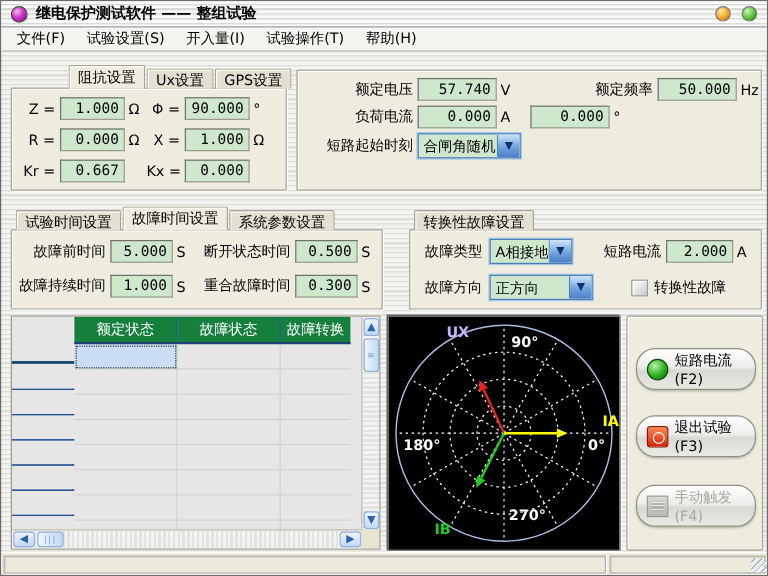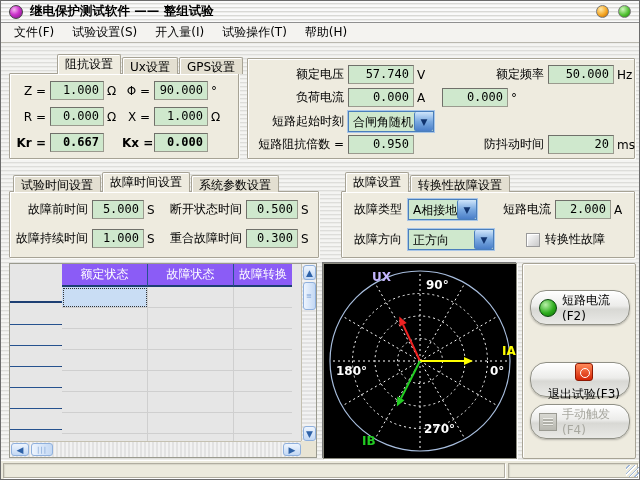--- a/index.html
+++ b/index.html
@@ -52,21 +52,21 @@
   .checkbox{width:14px;height:14px;background:linear-gradient(135deg,#ffffff,#c9c9c9);
     border:1px solid #9a9a9a;box-shadow:inset 1px 1px 0 #fff;margin-right:5px;}
   
   .tablewrap{position:absolute;left:8px;top:262px;width:308px;height:195px;background:#e8e4d4;
     border:1px solid #9a9a8e;}
   .grid{position:absolute;left:0;top:0;width:292px;height:178px;overflow:hidden;background:#e6e6e6;}
   .grow{display:flex;height:21px;}
   .grow.header{height:23px;}
   .gcell{border-right:1px solid #cfcfcf;border-bottom:1px solid #cfcfcf;display:flex;
     align-items:center;padding:0 4px;background:#e6e6e6;overflow:hidden;white-space:nowrap;}
-  .gcell.hdr{background:#8b5cf6;color:#fff;border-right:1px solid #26528f;
+  .gcell.hdr{background:#15803d;color:#fff;border-right:1px solid #26528f;
     border-bottom:2px solid #1d3f73;justify-content:center;}
   .gcell.rowhdr{background:#3a6eb5;color:#fff;border-right:2px solid #1d3f73;
     border-bottom:1px solid #26528f;justify-content:flex-start;}
   .gcell.c0{width:52px;margin-top:37px;} .gcell.c1{width:86px;} .gcell.c2{width:86px;} .gcell.c3{width:58px;border-right:none;}
   .gcell.selected{background:#c9ddf4;outline:1px dotted #333;outline-offset:-2px;}
   
   .vsb{position:absolute;right:0;top:0;width:15px;height:178px;
     background:repeating-linear-gradient(180deg,#f2f2f2 0 2px,#e2e2e2 2px 4px);border-left:1px solid #c4c0b0;}
   .hsb{position:absolute;left:0;bottom:0;width:292px;height:16px;
     background:repeating-linear-gradient(90deg,#f2f2f2 0 2px,#e2e2e2 2px 4px);border-top:1px solid #c4c0b0;}
@@ -140,21 +140,21 @@
     <span class="funit">°</span>
   </div>
   <div class="frow" style="position:absolute;left:6px;top:33px;">
     <span class="flabel" style="width:30px;">R =</span>
     <span class="fval" style="width:54px;margin-left:4px;">0.000</span>
     <span class="funit" style="width:18px;">Ω</span>
     <span class="flabel" style="width:28px;">X =</span>
     <span class="fval" style="width:54px;margin-left:4px;">1.000</span>
     <span class="funit">Ω</span>
   </div>
-  <div class="frow" style="position:absolute;left:6px;top:59px;font-weight:bold;">
+  <div class="frow" style="position:absolute;left:6px;top:59px;">
     <span class="flabel" style="width:30px;">Kr =</span>
     <span class="fval" style="width:54px;margin-left:4px;">0.667</span>
     <span class="funit" style="width:18px;"></span>
     <span class="flabel" style="width:28px;">Kx =</span>
     <span class="fval" style="width:54px;margin-left:4px;">0.000</span>
   </div>
 </div>
 
 <div class="panelbody" style="left:246px;top:57px;width:388px;height:101px;">
   <div class="frow" style="position:absolute;left:6px;top:6px;">
@@ -172,28 +172,20 @@
     <span class="fval" style="width:66px;margin-left:4px;">0.000</span>
     <span class="funit">°</span>
   </div>
   <div class="frow" style="position:absolute;left:6px;top:52px;">
     <span class="flabel" style="width:90px;">短路起始时刻</span>
     <span class="combo" style="width:86px;margin-left:4px;">
       <span class="ctext">合闸角随机</span>
       <span class="cbtn">▼</span>
     </span>
   </div>
-  <div class="frow" style="position:absolute;left:6px;top:76px;">
-    <span class="flabel" style="width:90px;">短路阻抗倍数 =</span>
-    <span class="fval" style="width:66px;margin-left:4px;">0.950</span>
-    <span class="funit" style="width:24px;"></span>
-    <span class="flabel" style="width:106px;">防抖动时间</span>
-    <span class="fval" style="width:66px;margin-left:4px;">20</span>
-    <span class="funit">ms</span>
-  </div>
 </div>
 
 <div class="tabs" style="left:12px;top:171px;">
   <span class="tab">试验时间设置</span>
   <span class="tab active">故障时间设置</span>
   <span class="tab">系统参数设置</span>
 </div>
 <div class="panelbody" style="left:8px;top:190px;width:310px;height:67px;">
   <div class="frow" style="position:absolute;left:6px;top:8px;">
     <span class="flabel" style="width:72px;">故障前时间</span>
@@ -207,21 +199,20 @@
     <span class="flabel" style="width:72px;">故障持续时间</span>
     <span class="fval" style="width:52px;margin-left:4px;">1.000</span>
     <span class="funit" style="width:14px;">S</span>
     <span class="flabel" style="width:84px;">重合故障时间</span>
     <span class="fval" style="width:52px;margin-left:4px;">0.300</span>
     <span class="funit">S</span>
   </div>
 </div>
 
 <div class="tabs" style="left:344px;top:171px;">
-  <span class="tab active">故障设置</span>
   <span class="tab">转换性故障设置</span>
 </div>
 <div class="panelbody" style="left:340px;top:190px;width:294px;height:67px;">
   <div class="frow" style="position:absolute;left:8px;top:7px;">
     <span class="flabel" style="width:52px;">故障类型</span>
     <span class="combo" style="width:69px;margin-left:6px;">
       <span class="ctext">A相接地</span>
       <span class="cbtn">▼</span>
     </span>
     <span class="flabel" style="width:60px;margin-left:14px;">短路电流</span>
@@ -341,21 +332,21 @@
   <span class="plabel" style="left:48px;top:6px;color:#c4b5fd;text-align:center;">UX</span>
   <span class="plabel" style="left:178px;top:80px;color:#ffff00;">IA</span>
   <span class="plabel" style="left:38px;top:170px;color:#22cc22;">IB</span>
 </div>
 
 <div class="btnpanel">
   <div class="pillbtn" style="top:26px;">
     <span class="ico green"></span>
     <span>短路电流(F2)</span>
   </div>
-  <div class="pillbtn" style="top:98px;flex-direction:column;">
+  <div class="pillbtn" style="top:82px;">
     <span class="ico red"></span>
     <span>退出试验(F3)</span>
   </div>
   <div class="pillbtn disabled" style="top:140px;">
     <span class="ico gray"></span>
     <span>手动触发(F4)</span>
   </div>
 </div>
 
 <div class="statusbar">

